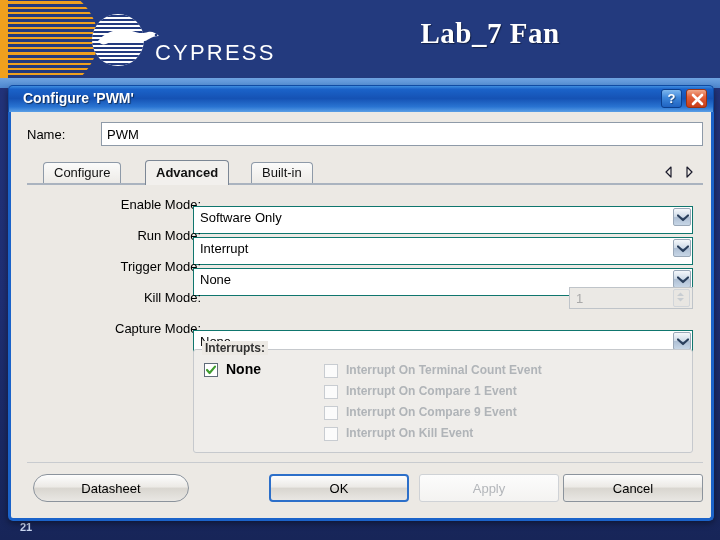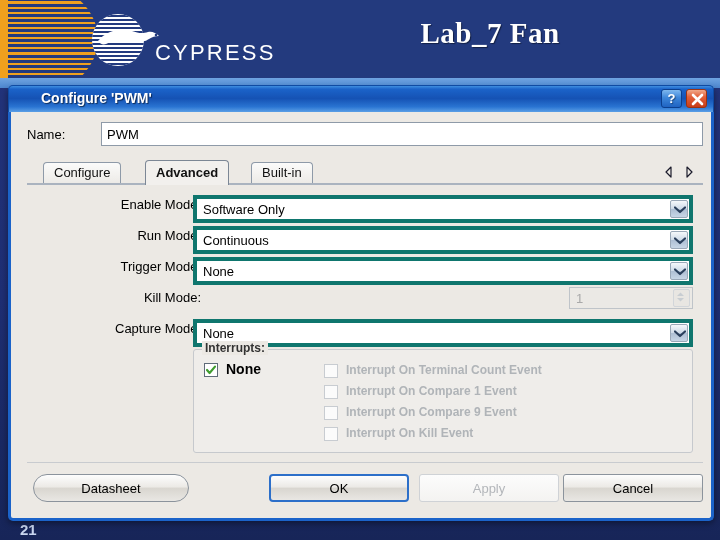--- a/index.html
+++ b/index.html
@@ -57,21 +57,21 @@
   }
   #slide-title {
     position:absolute; left:300px; top:17px; width:380px;
     text-align:center; color:#ffffff;
     font-family:"Liberation Serif", serif; font-weight:bold;
     font-size:29px; letter-spacing:.5px;
     text-shadow:1px 1px 1px rgba(0,0,0,.45);
   }
   #slide-number {
     position:absolute; left:20px; top:521px;
-    color:#c9d6f0; font-size:15px; font-weight:bold;
+    color:#c9d6f0; font-size:11px; font-weight:bold;
     font-family:"Liberation Sans", sans-serif;
   }
 
   
   #dialog {
     position:absolute; left:8px; top:88px; width:706px; height:433px;
     background:#ece9e4;
     border:3px solid #1b63c9;
     border-top:none;
     border-radius:0 0 5px 5px;
@@ -82,21 +82,20 @@
     background:linear-gradient(180deg,#3f8ee0 0%,#1b63c9 12%,#1552b4 48%,#2974d2 80%,#5b9fe6 100%);
     border-radius:5px 5px 0 0;
     border:1px solid #0f4ba3; border-bottom:none;
   }
   #titlebar-text {
     position:absolute; left:14px; top:4px;
     color:#ffffff; font-size:14px; font-weight:bold;
     font-family:"Liberation Sans", sans-serif;
     text-shadow:1px 1px 1px rgba(0,0,0,.55);
     white-space:nowrap;
-    margin-left:18px;
   }
   .tb-btn {
     position:absolute; top:3px; width:21px; height:19px;
     border-radius:3px; cursor:pointer;
   }
   #btn-help {
     right:31px;
     background:linear-gradient(180deg,#7fb8ee 0%,#3d86da 45%,#1f63c2 100%);
     border:1px solid #0c3f8e;
   }
@@ -153,22 +152,22 @@
   }
 
   
   .frow { position:absolute; left:0; width:706px; height:22px; }
   .flabel {
     position:absolute; right:516px; top:3px; font-size:13px; color:#000;
     white-space:nowrap; text-align:right;
     font-family:"Liberation Sans", sans-serif;
   }
   .combo {
-    position:absolute; left:182px; top:1px; width:500px; height:28px;
-    background:#ffffff; border:4px solid #0f766e;
+    position:absolute; left:182px; top:12px; width:500px; height:28px;
+    background:#ffffff; border:1px solid #0f766e;
   }
   .combo.short { width:368px; }
   .combo-text {
     position:absolute; left:6px; top:3px; font-size:13px; color:#000;
     white-space:nowrap;
     font-family:"Liberation Sans", sans-serif;
   }
   .combo-btn {
     position:absolute; right:1px; top:1px; width:18px; height:18px;
     background:linear-gradient(180deg,#f5f8fb 0%,#cfdbe8 48%,#aebfd4 52%,#c7d6e6 100%);
@@ -348,21 +347,21 @@
         <svg width="12" height="8" viewBox="0 0 12 8">
           <path d="M1 1.5 L6 6 L11 1.5" fill="none" stroke="#2a3f5c" stroke-width="2.2" stroke-linecap="round" stroke-linejoin="round"></path>
         </svg>
       </div>
     </div>
   </div>
 
   <div class="frow" style="top:137px;">
     <div class="flabel">Run Mode:</div>
     <div class="combo">
-      <div class="combo-text">Continuous</div>
+      <div class="combo-text">Interrupt</div>
       <div class="combo-btn">
         <svg width="12" height="8" viewBox="0 0 12 8">
           <path d="M1 1.5 L6 6 L11 1.5" fill="none" stroke="#2a3f5c" stroke-width="2.2" stroke-linecap="round" stroke-linejoin="round"></path>
         </svg>
       </div>
     </div>
   </div>
 
   <div class="frow" style="top:168px;">
     <div class="flabel">Trigger Mode:</div>

